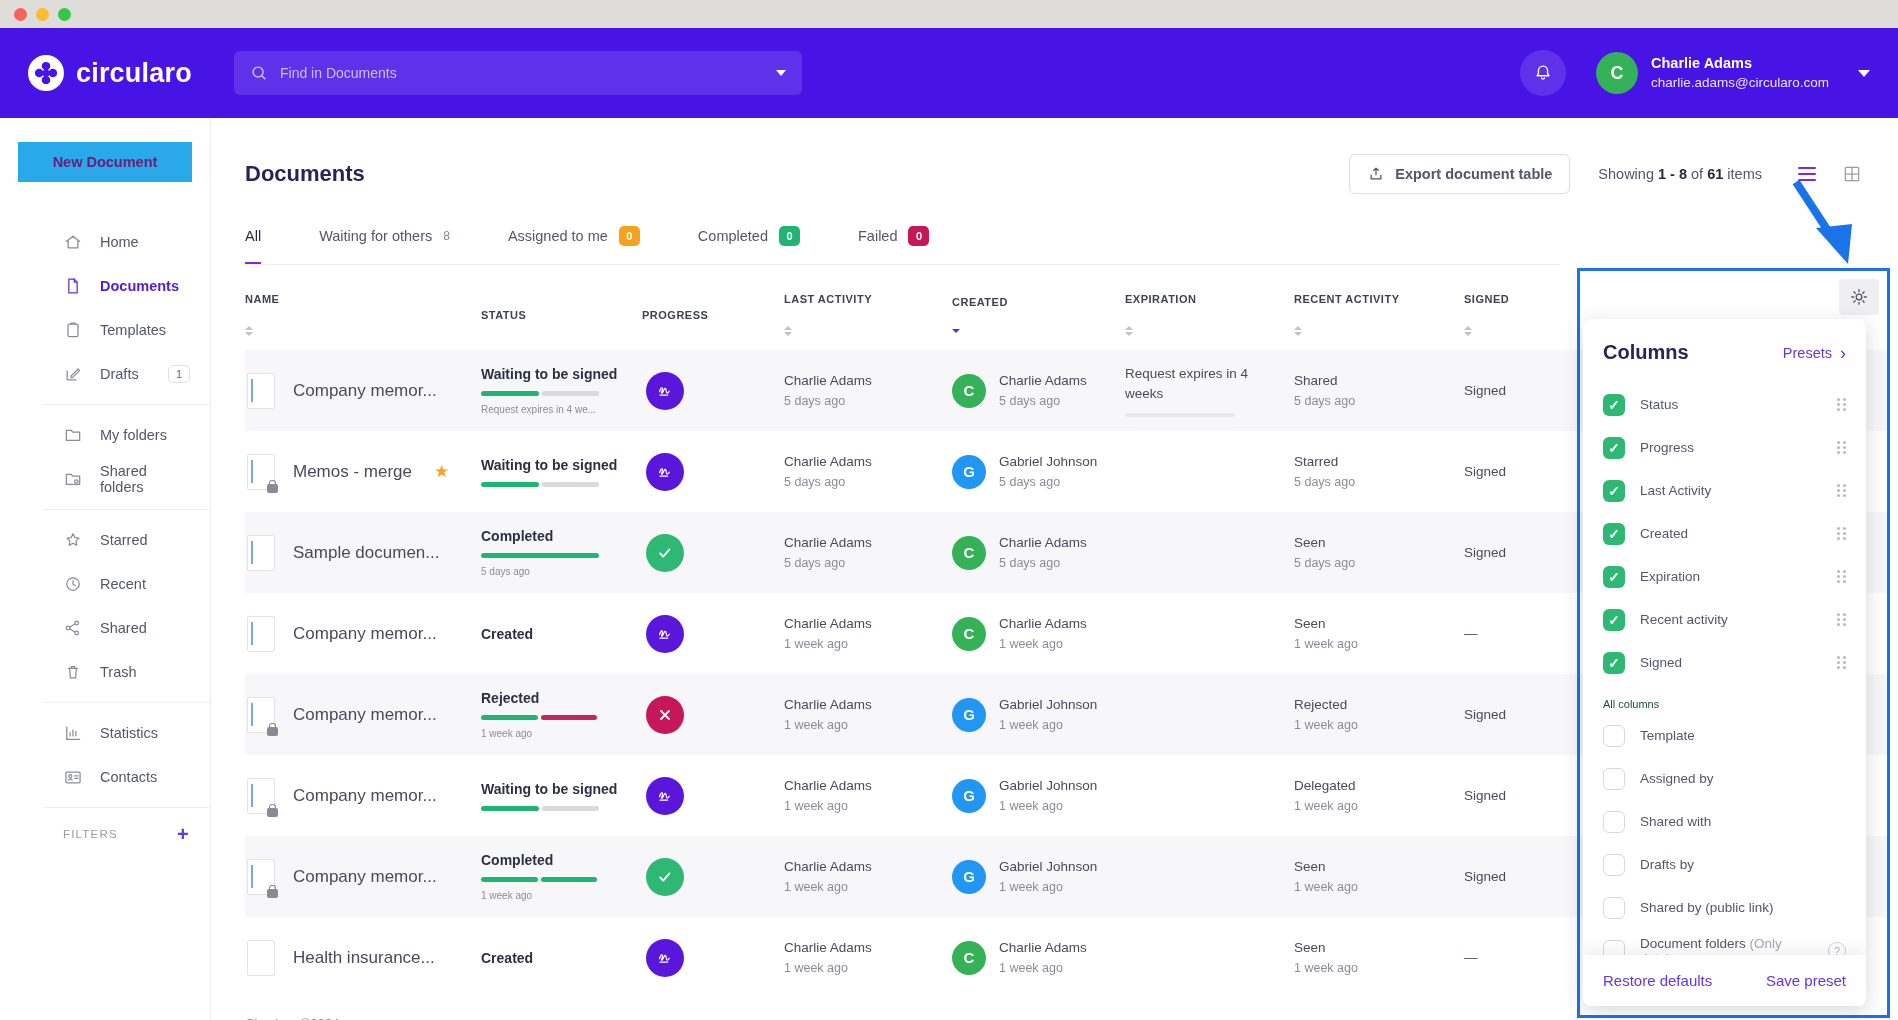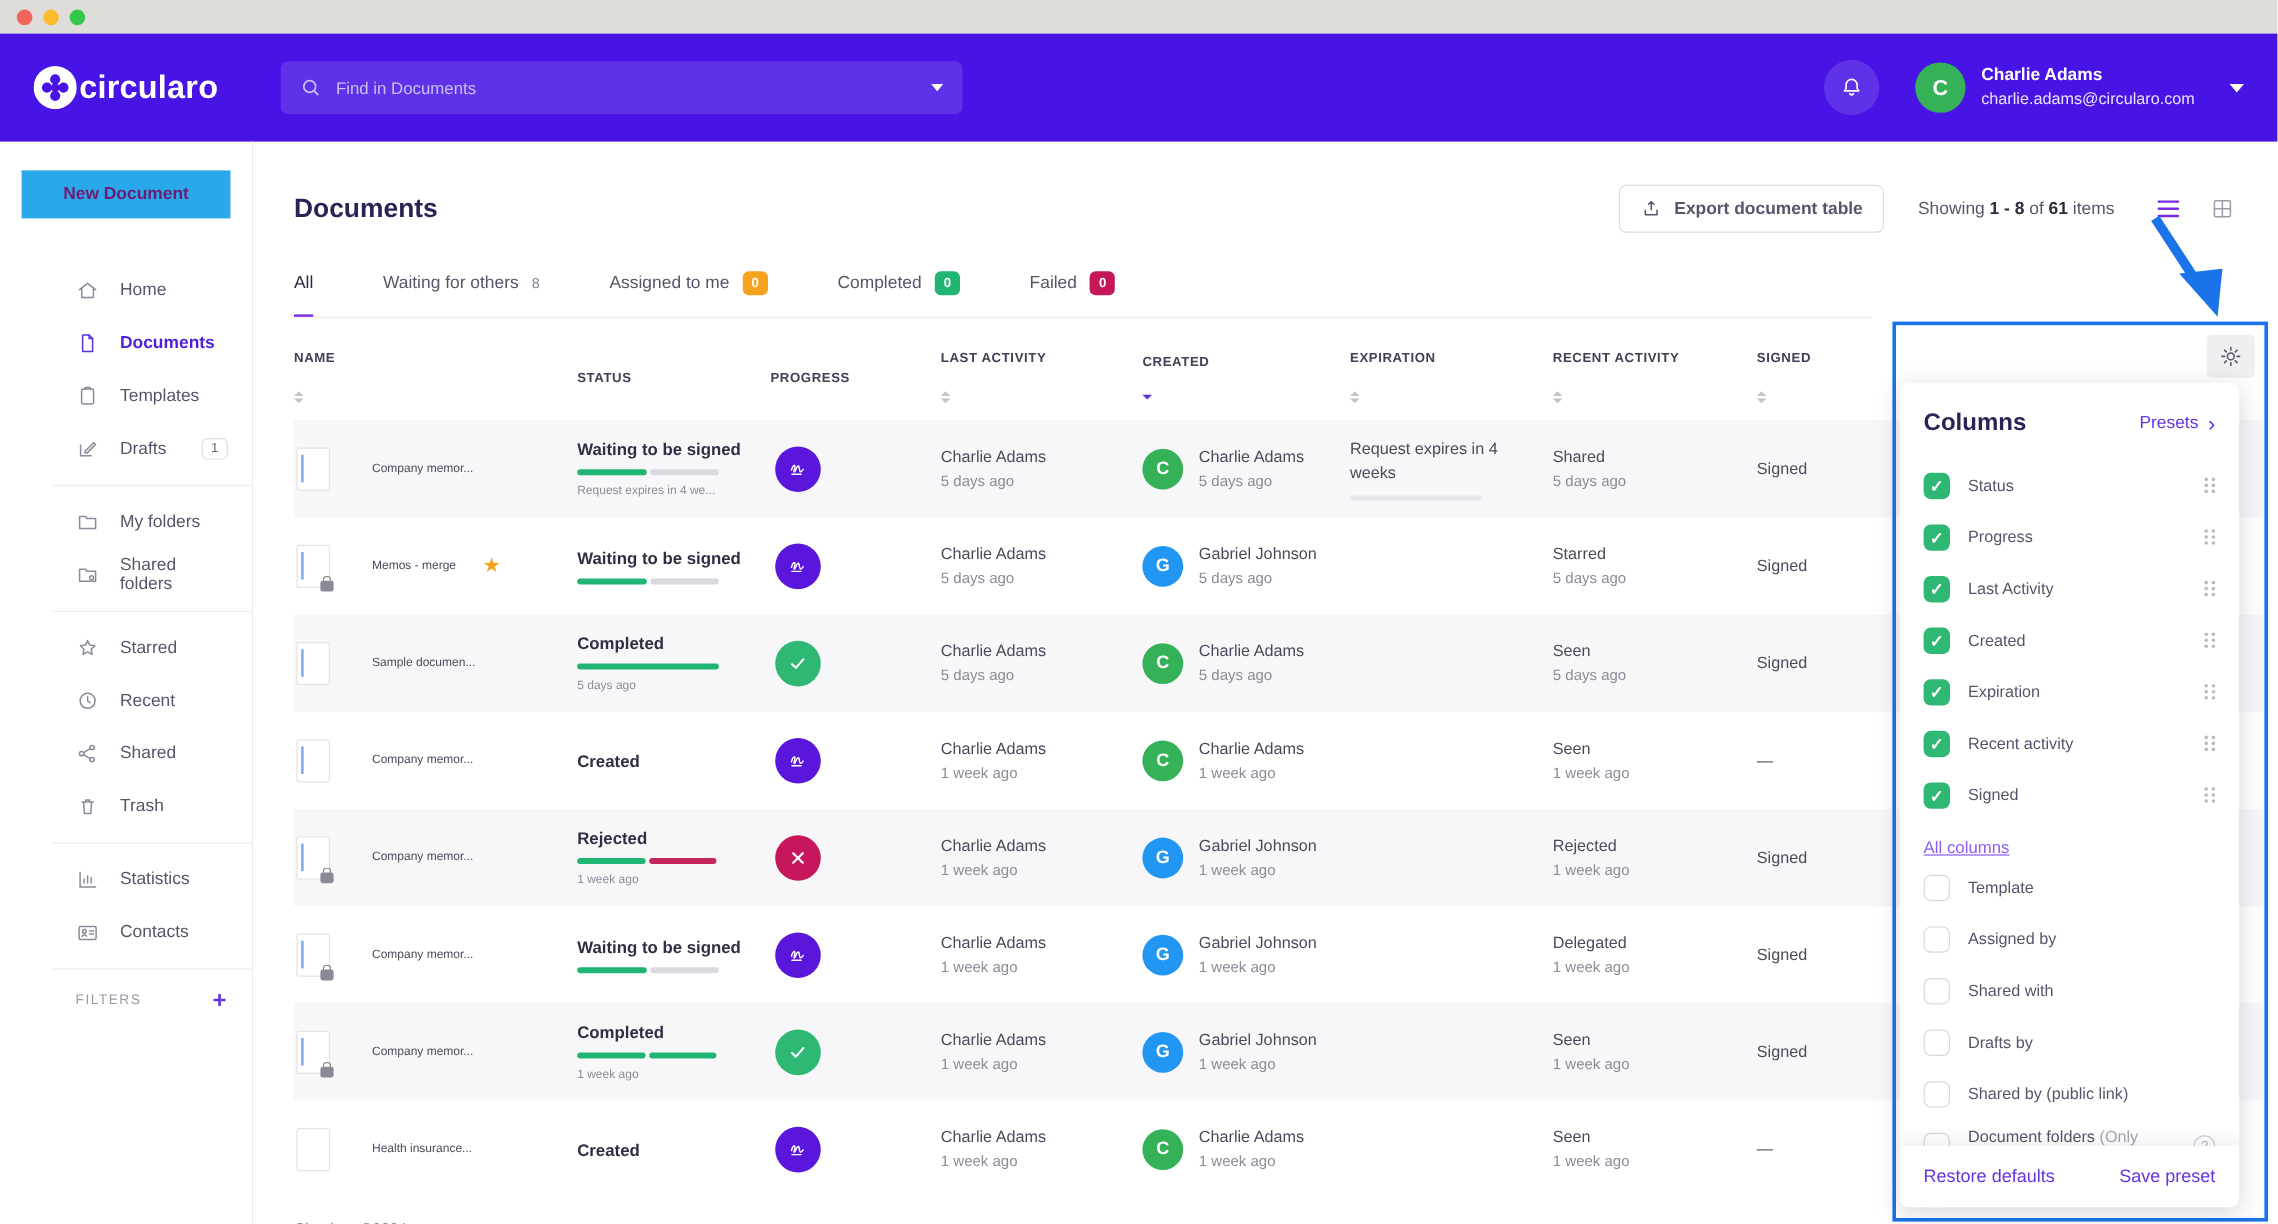--- a/index.html
+++ b/index.html
@@ -7,21 +7,21 @@
   body { font-family:"Liberation Sans",sans-serif; background:#fff; position:relative; overflow:hidden; color:#4a4a5c; }
   svg { display:block; }
 
   
   .titlebar { height:28px; background:#dfddda; display:flex; align-items:center; padding-left:14px; gap:9px; }
   .tl-dot { width:13px; height:13px; border-radius:50%; }
   .tl-red{background:#f4645c;} .tl-yellow{background:#fbbd2e;} .tl-green{background:#35c749;}
 
   
   .appheader { height:90px; background:#4814e6; display:flex; align-items:center; padding:0 28px; }
-  .logo { display:flex; align-items:center; gap:2px; width:182px; }
+  .logo { display:flex; align-items:center; gap:12px; width:182px; }
   .logo-text { color:#fff; font-size:27px; font-weight:bold; letter-spacing:.2px; }
   .search { margin-left:24px; width:568px; height:44px; background:rgba(255,255,255,.13); border-radius:6px; display:flex; align-items:center; padding:0 16px; }
   .search input { flex:1; background:transparent; border:none; outline:none; color:#fff; font-size:14px; font-family:inherit; margin-left:12px; }
   .search input::placeholder { color:#c9c2f0; }
   .search-caret { width:0; height:0; border-left:5px solid transparent; border-right:5px solid transparent; border-top:6px solid #fff; margin-left:12px; }
   .hdr-spacer { flex:1; }
   .bell-btn { width:46px; height:46px; border-radius:50%; background:rgba(255,255,255,.13); display:flex; align-items:center; justify-content:center; }
   .userchip { margin-left:30px; display:flex; align-items:center; gap:13px; }
   .avatar-lg { width:42px; height:42px; border-radius:50%; background:#35b157; color:#fff; font-weight:bold; font-size:18px; display:flex; align-items:center; justify-content:center; }
   .user-name { color:#fff; font-size:14.5px; font-weight:bold; line-height:1.35; }
@@ -75,21 +75,21 @@
   .tbody { margin-top:14px; }
   .trow { width:1645px; height:81px; cursor:pointer; }
   .trow:nth-child(odd) { background:#f7f7f9; }
   .cell-name { display:flex; align-items:center; gap:18px; padding-left:2px; }
   .thumb { width:28px; height:36px; background:#fff; border:1px solid #e3e3e8; border-radius:2px; position:relative; flex-shrink:0; padding:5px 4px 0 4px; }
   .thumb .bar { height:2px; background:#d9d9de; border-radius:1px; margin-bottom:3px; }
   .thumb.blue::before { content:""; position:absolute; left:3px; top:5px; bottom:6px; width:2px; background:#7aa7e8; }
   .thumb.blue { padding-left:8px; }
   .lockbadge { position:absolute; right:-4px; bottom:-4px; width:11px; height:9px; background:#8a8a96; border-radius:2px; }
   .lockbadge::before { content:""; position:absolute; left:2px; top:-4px; width:5px; height:5px; border:1.5px solid #8a8a96; border-bottom:none; border-radius:3px 3px 0 0; }
-  .doc-name { font-size:10px; color:#4a4a5c;margin-left:17px; }
+  .doc-name { font-size:17px; color:#4a4a5c; }
   .star { color:#f6a21e; font-size:17px; margin-left:4px; }
   .status-label { font-size:14px; font-weight:bold; color:#2e2e44; }
   .status-bar { width:118px; height:5px; display:flex; gap:3px; margin-top:9px; }
   .status-bar span { height:5px; border-radius:3px; }
   .seg-green{background:#21b573;} .seg-gray{background:#d9d9de;} .seg-red{background:#c6265e;}
   .status-sub { font-size:10px; color:#8b8b99; margin-top:8px; }
   .prog-circle { width:38px; height:38px; border-radius:50%; display:flex; align-items:center; justify-content:center; margin-left:4px; }
   .pc-purple{background:#5a17db;} .pc-green{background:#2eb873;} .pc-red{background:#c6175b;}
   .two-line .l1 { font-size:13.5px; color:#4a4a5c; }
   .two-line .l2 { font-size:12.5px; color:#8b8b99; margin-top:6px; }
@@ -113,21 +113,21 @@
   .chk-list { padding:4px 20px 2px; }
   .chk-row { height:43px; display:flex; align-items:center; gap:15px; }
   .cb { width:22px; height:22px; border-radius:6px; flex-shrink:0; cursor:pointer; }
   .cb.on { background:#2eb873; color:#fff; display:flex; align-items:center; justify-content:center; font-size:14px; font-weight:bold; }
   .cb.off { background:#fff; border:1.5px solid #d7d7de; }
   .chk-label { font-size:13.5px; color:#55556b; }
   .chk-note { color:#a7a7b4; }
   .drag { margin-left:auto; width:9px; height:14px; position:relative; cursor:grab; }
   .drag::before { content:""; position:absolute; left:0; top:0; width:3px; height:3px; border-radius:50%; background:#b9b9c6;
     box-shadow:6px 0 0 #b9b9c6, 0 5px 0 #b9b9c6, 6px 5px 0 #b9b9c6, 0 10px 0 #b9b9c6, 6px 10px 0 #b9b9c6; }
-  .all-cols { padding:12px 20px 0; font-size:14px; color:#8b5cf6;text-decoration:underline; }
+  .all-cols { padding:12px 20px 0; font-size:11px; color:#14532d; }
   .help-q { margin-left:auto; width:18px; height:18px; border:1.5px solid #cfcfd8; border-radius:50%; color:#b3b3c0; font-size:11px; display:flex; align-items:center; justify-content:center; }
   .card-foot { position:absolute; left:0; right:0; bottom:0; background:#fff; box-shadow:0 -6px 12px rgba(40,40,70,.07); padding:17px 20px; display:flex; align-items:center; justify-content:space-between; }
   .foot-link { color:#6635e0; font-size:15px; cursor:pointer; }
 
   .annot-arrow { position:absolute; left:1786px; top:176px; pointer-events:none; }
 </style>
 </head>
 <body>
 
 <div class="titlebar">

